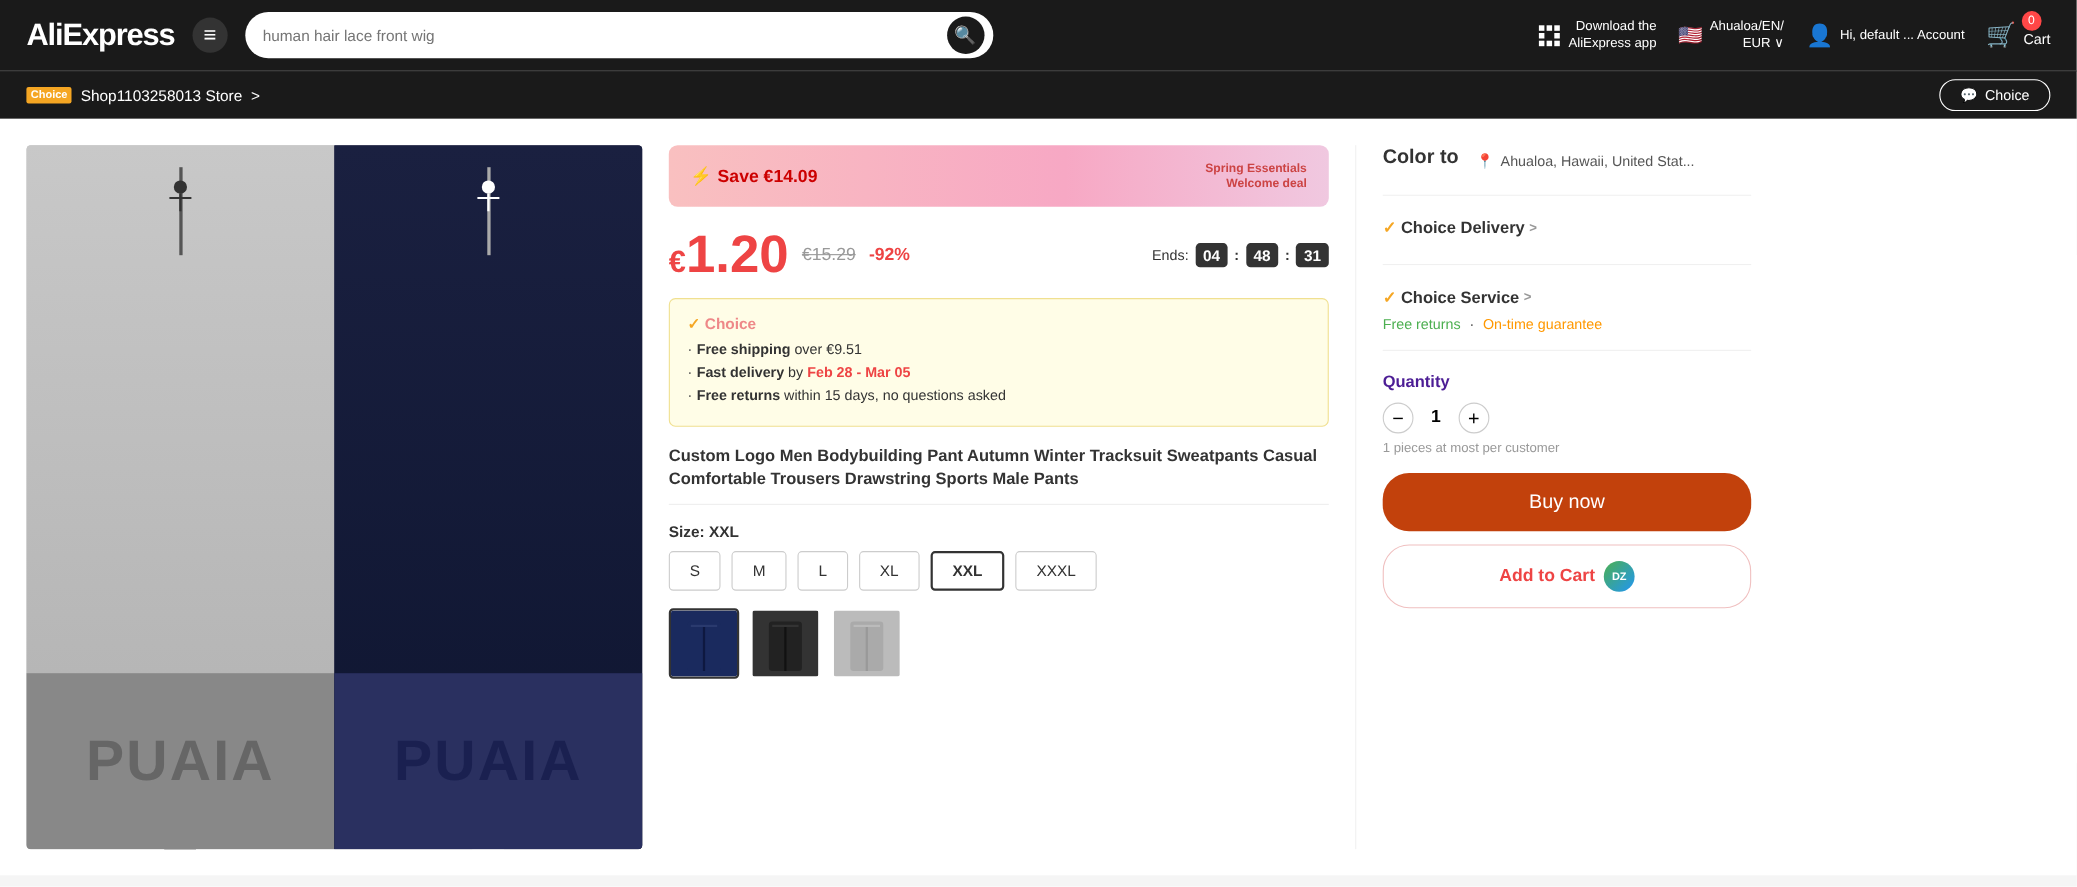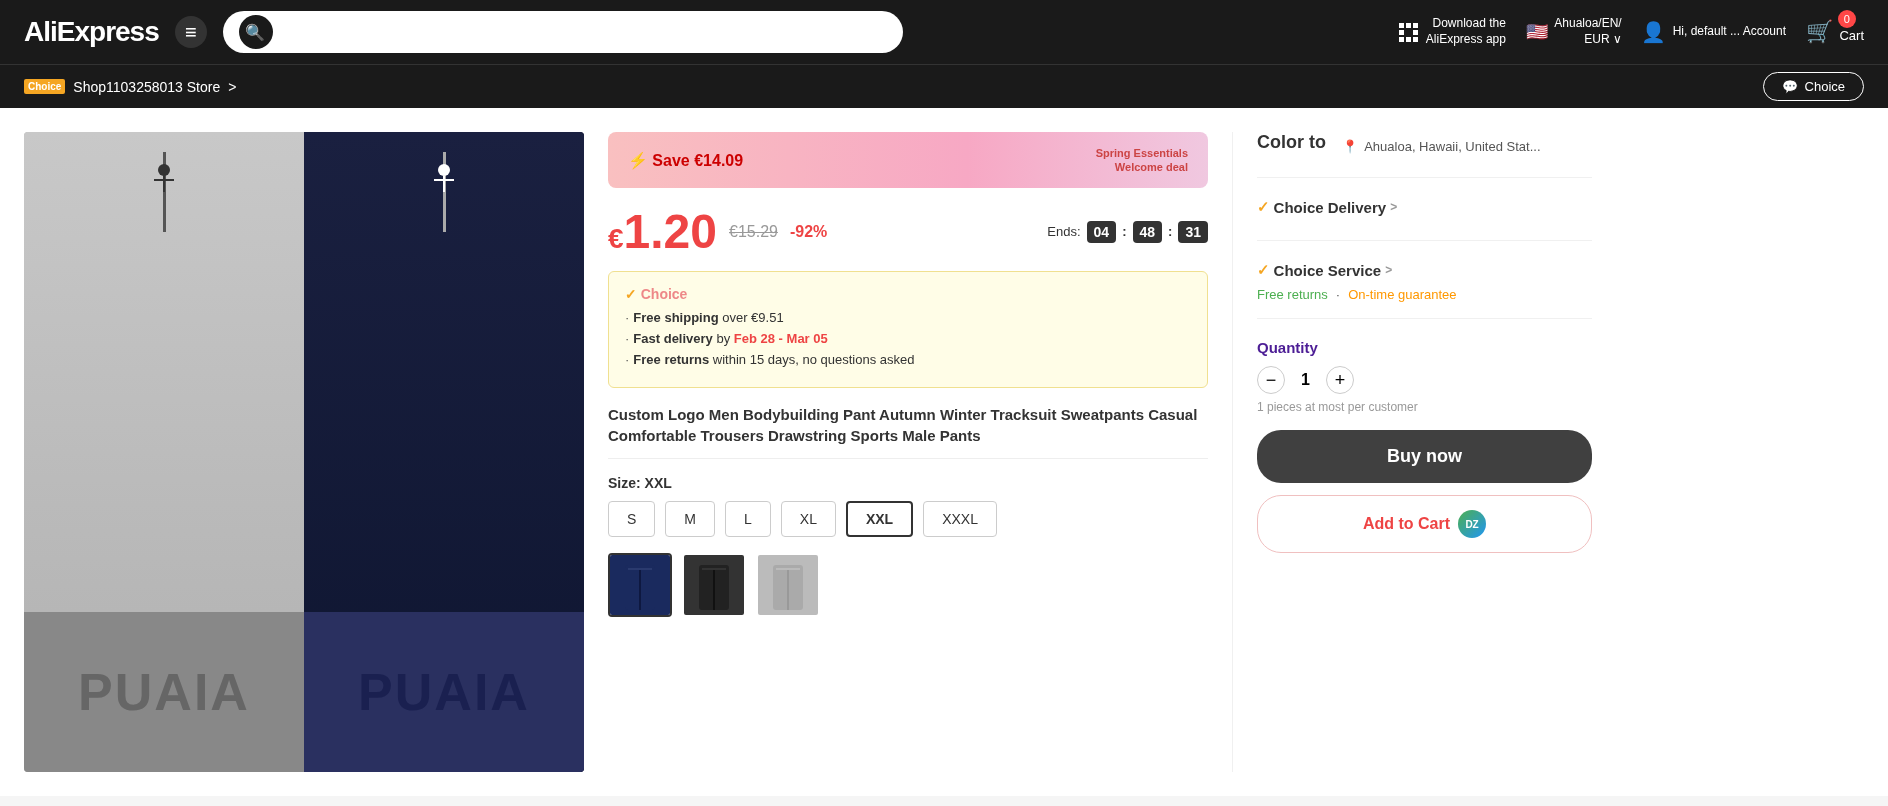--- a/index.html
+++ b/index.html
@@ -436,27 +436,27 @@
       font-size: 18px;
       cursor: pointer;
       display: flex; align-items: center; justify-content: center;
       border-radius: 50%;
     }
     .qty-value { font-size: 16px; font-weight: bold; }
     .qty-limit { font-size: 12px; color: #999; margin-top: 6px; }
 
     .buy-now-btn {
       width: 100%;
-      background: #404040;
+      background: #c2410c;
       color: white;
       border: none;
       border-radius: 24px;
       padding: 16px;
       font-size: 18px;
-      font-weight: bold;
+      font-weight: normal;
       cursor: pointer;
       margin-bottom: 12px;
     }
     .add-to-cart-btn {
       width: 100%;
       background: white;
       color: #e44;
       border: 1px solid #f0c0c0;
       border-radius: 24px;
       padding: 14px;
@@ -473,20 +473,21 @@
       font-size: 10px; color: white; font-weight: bold;
     }
   </style>
 </head>
 <body>
 
 <div class="header">
   <div class="header-logo">AliExpress</div>
   <div class="header-menu-icon">≡</div>
   <div class="header-search">
+    <input type="text" placeholder="human hair lace front wig" style="">
     <button class="search-btn">🔍</button>
   </div>
   <div class="header-right">
     <div class="header-app">
       <div class="qr-icon">
         <div class="qr-row">
             <div class="qr-cell"></div>
             <div class="qr-cell"></div>
             <div class="qr-cell"></div>
           </div>

